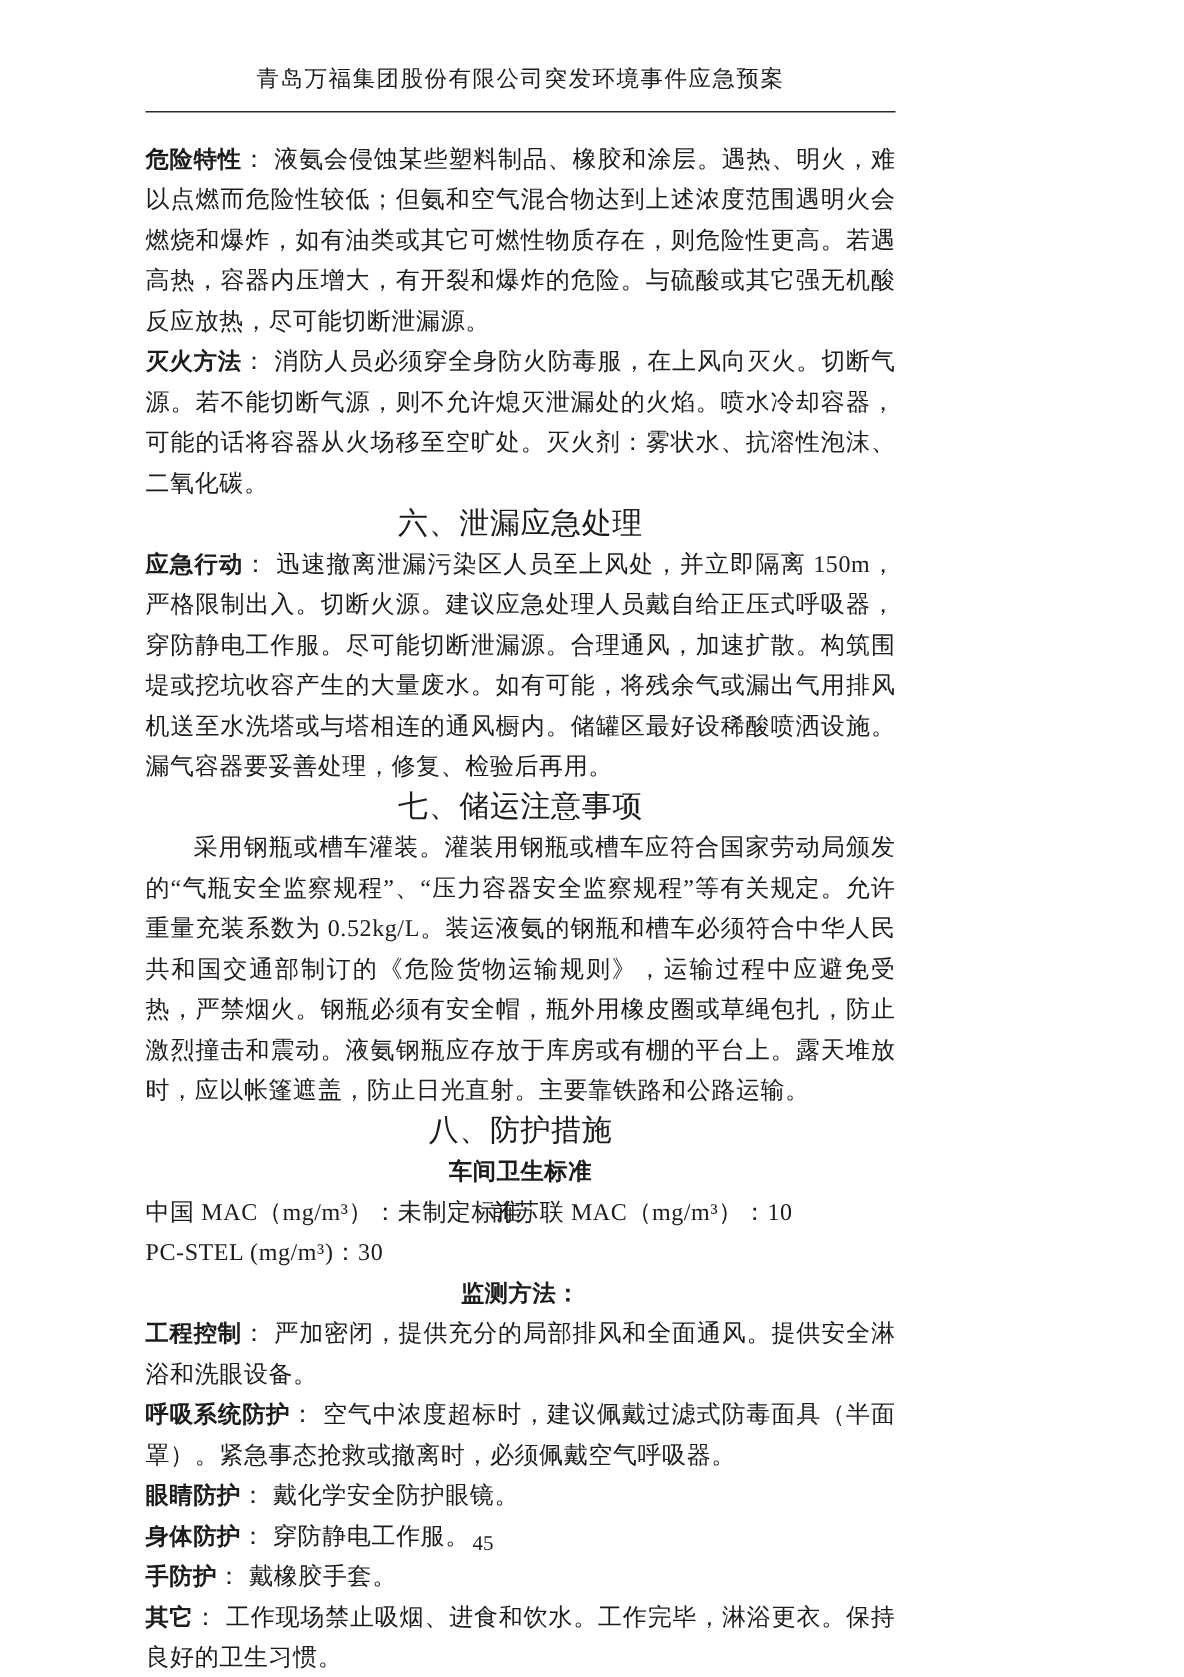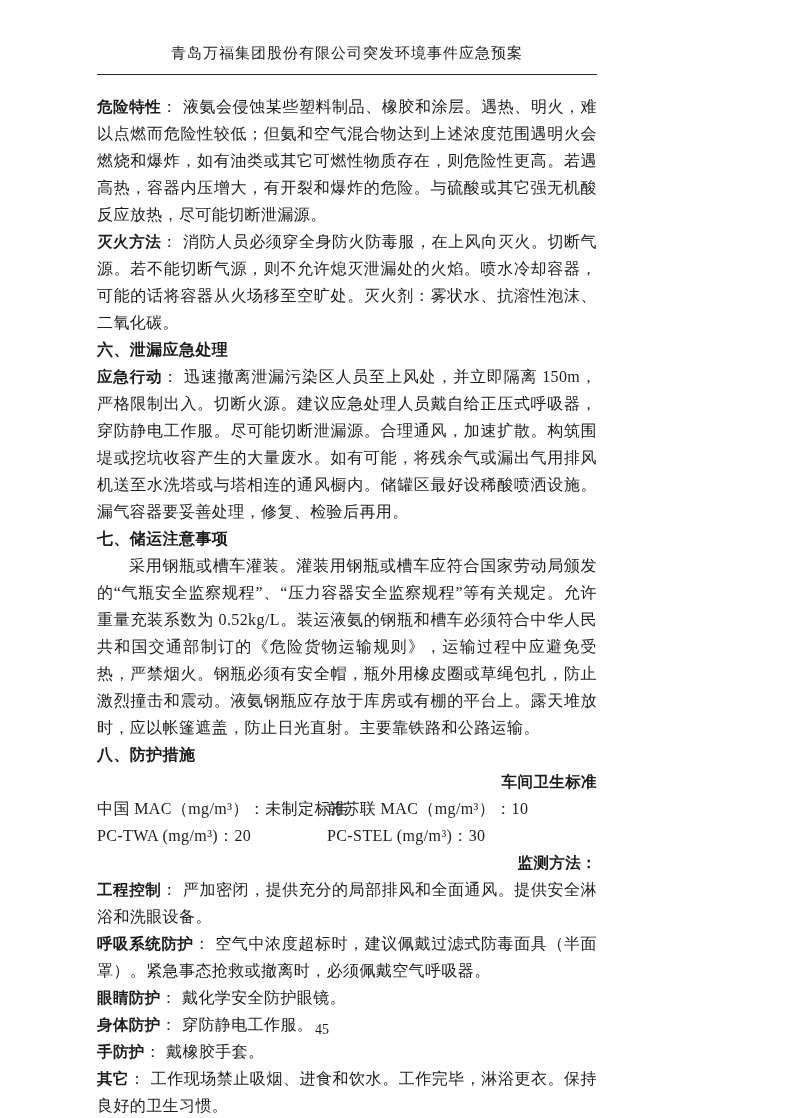--- a/index.html
+++ b/index.html
@@ -32,31 +32,31 @@
   }
   .content p { margin: 0; }
   .para { text-align: justify; }
   .run-label {
     font-weight: 700;
     font-family: "Liberation Sans", "DejaVu Sans", sans-serif;
     font-size: 15.5px;
   }
   .colon-sep { padding-right: 5px; }
   .heading {
-    font-weight: 700;
+    font-weight: 400;
     font-family: "Liberation Sans", "DejaVu Sans", sans-serif;
-    font-size: 16px;
+    font-size: 20px;
     margin-top: 3px;
-    text-align: left;
+    text-align: center;
   }
   .bold-line {
     font-weight: 700;
     font-family: "Liberation Sans", "DejaVu Sans", sans-serif;
     font-size: 15.5px;
-    text-align: right;
+    text-align: center;
   }
   .indent-first { text-indent: 2em; }
   .two-col { display: flex; text-align: left; }
   .two-col .col-left { width: 230px; flex: 0 0 auto; white-space: nowrap; }
   .two-col .col-right { flex: 1 1 auto; white-space: nowrap; }
   .two-col.narrow .col-left { width: 166px; }
   .page-footer {
     position: absolute;
     left: 0;
     right: 0;
@@ -90,21 +90,20 @@
     <p class="heading">八、防护措施</p>
 
     <p class="bold-line">车间卫生标准</p>
 
     <div class="two-col">
       <span class="col-left">中国 MAC（mg/m³）：未制定标准</span>
       <span class="col-right">前苏联 MAC（mg/m³）：10</span>
     </div>
 
     <div class="two-col">
-      <span class="col-left">PC-TWA (mg/m³)：20</span>
       <span class="col-right">PC-STEL (mg/m³)：30</span>
     </div>
 
     <p class="bold-line">监测方法：</p>
 
     <p class="para"><span class="run-label">工程控制</span><span class="colon-sep">：</span><span>严加密闭，提供充分的局部排风和全面通风。提供安全淋浴和洗眼设备。</span></p>
 
     <p class="para"><span class="run-label">呼吸系统防护</span><span class="colon-sep">：</span><span>空气中浓度超标时，建议佩戴过滤式防毒面具（半面罩）。紧急事态抢救或撤离时，必须佩戴空气呼吸器。</span></p>
 
     <p class="para"><span class="run-label">眼睛防护</span><span class="colon-sep">：</span><span>戴化学安全防护眼镜。</span></p>

